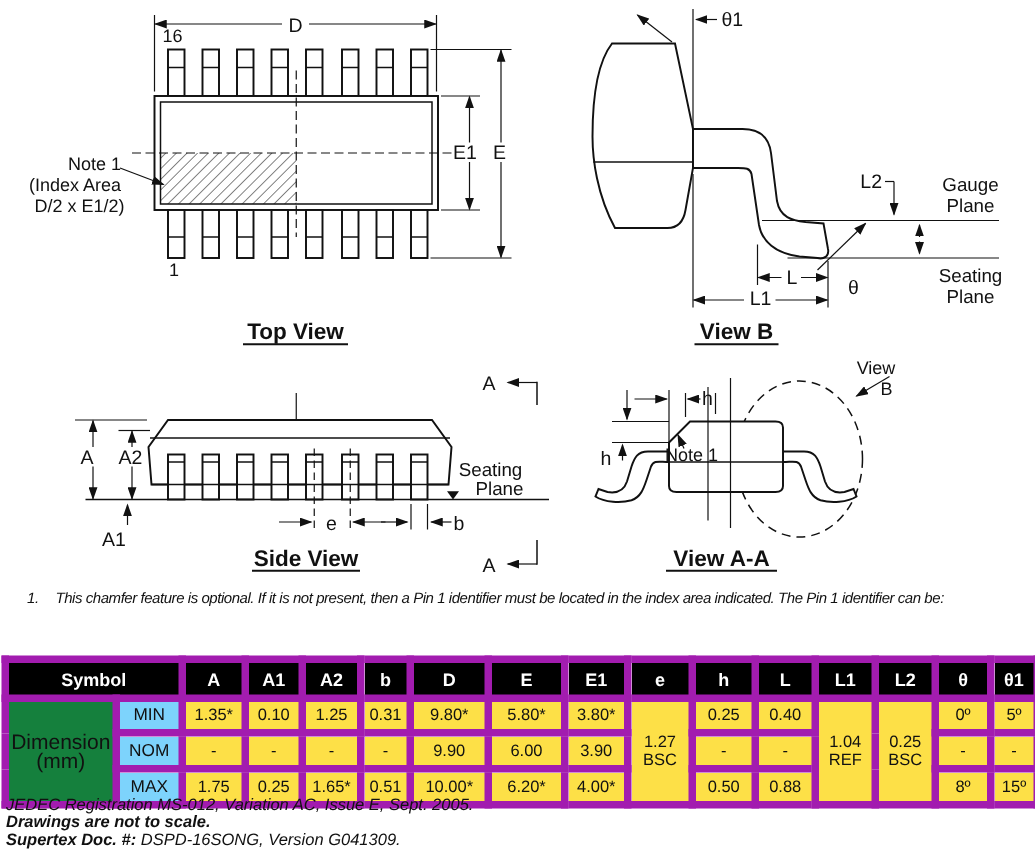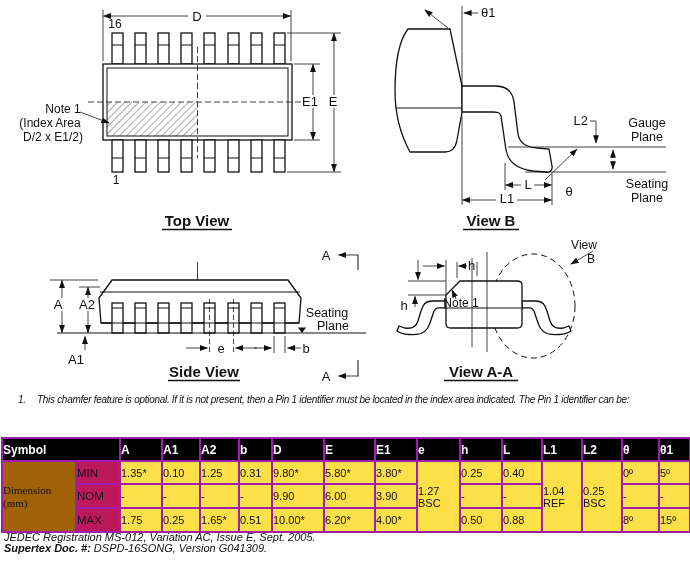--- a/index.html
+++ b/index.html
@@ -19,25 +19,25 @@
   .wbg{fill:#fff;}
   
   .note{position:absolute;left:4px;top:394px;font-style:italic;font-size:10px;
         letter-spacing:-0.3px;white-space:nowrap;line-height:12px;}
   .note-head{font-weight:bold;font-size:11px;}
   .note-row{display:flex;}
   .note-num{width:19px;padding-left:14px;flex:none;}
   
   table.dims{position:absolute;left:1px;top:437px;width:688px;border-collapse:collapse;
              table-layout:fixed;border:2px solid #000;font-size:11px;}
-  table.dims th,table.dims td{border:2px solid #a21caf;text-align:left;vertical-align:middle;
+  table.dims th,table.dims td{border:5px solid #a21caf;text-align:center;vertical-align:middle;
              padding:0;overflow:hidden;}
   table.dims th{background:#000;color:#fff;font-weight:bold;font-size:12px;height:21px;}
-  td.lbl{background:#be185d;font-size:11.5px;}
-  td.dim{background:#a16207;font-size:11px;line-height:13px;font-family:Liberation Serif, serif;}
+  td.lbl{background:#7dd3fc;font-size:11.5px;}
+  td.dim{background:#15803d;font-size:14px;line-height:13px;}
   td.v{background:#fde047;}
   td.merged{line-height:12px;}
   
   .footer{position:absolute;left:4px;top:532px;font-style:italic;font-size:11px;line-height:11.3px;}
   .footer .b{font-weight:bold;}
 </style>
 </head>
 <body>
 
 <div class="page">
@@ -373,16 +373,17 @@
       <td class="v">0.50</td>
       <td class="v">0.88</td>
       <td class="v">8º</td>
       <td class="v">15º</td>
     </tr>
   </tbody>
     </table>
 
   <div class="footer">
     <div>JEDEC Registration MS-012, Variation AC, Issue E, Sept. 2005.</div>
+    <div class="b">Drawings are not to scale.</div>
     <div><span class="b">Supertex Doc. #:</span><span> DSPD-16SONG, Version G041309.</span></div>
   </div>
 
 </div>
 
 </body></html>

